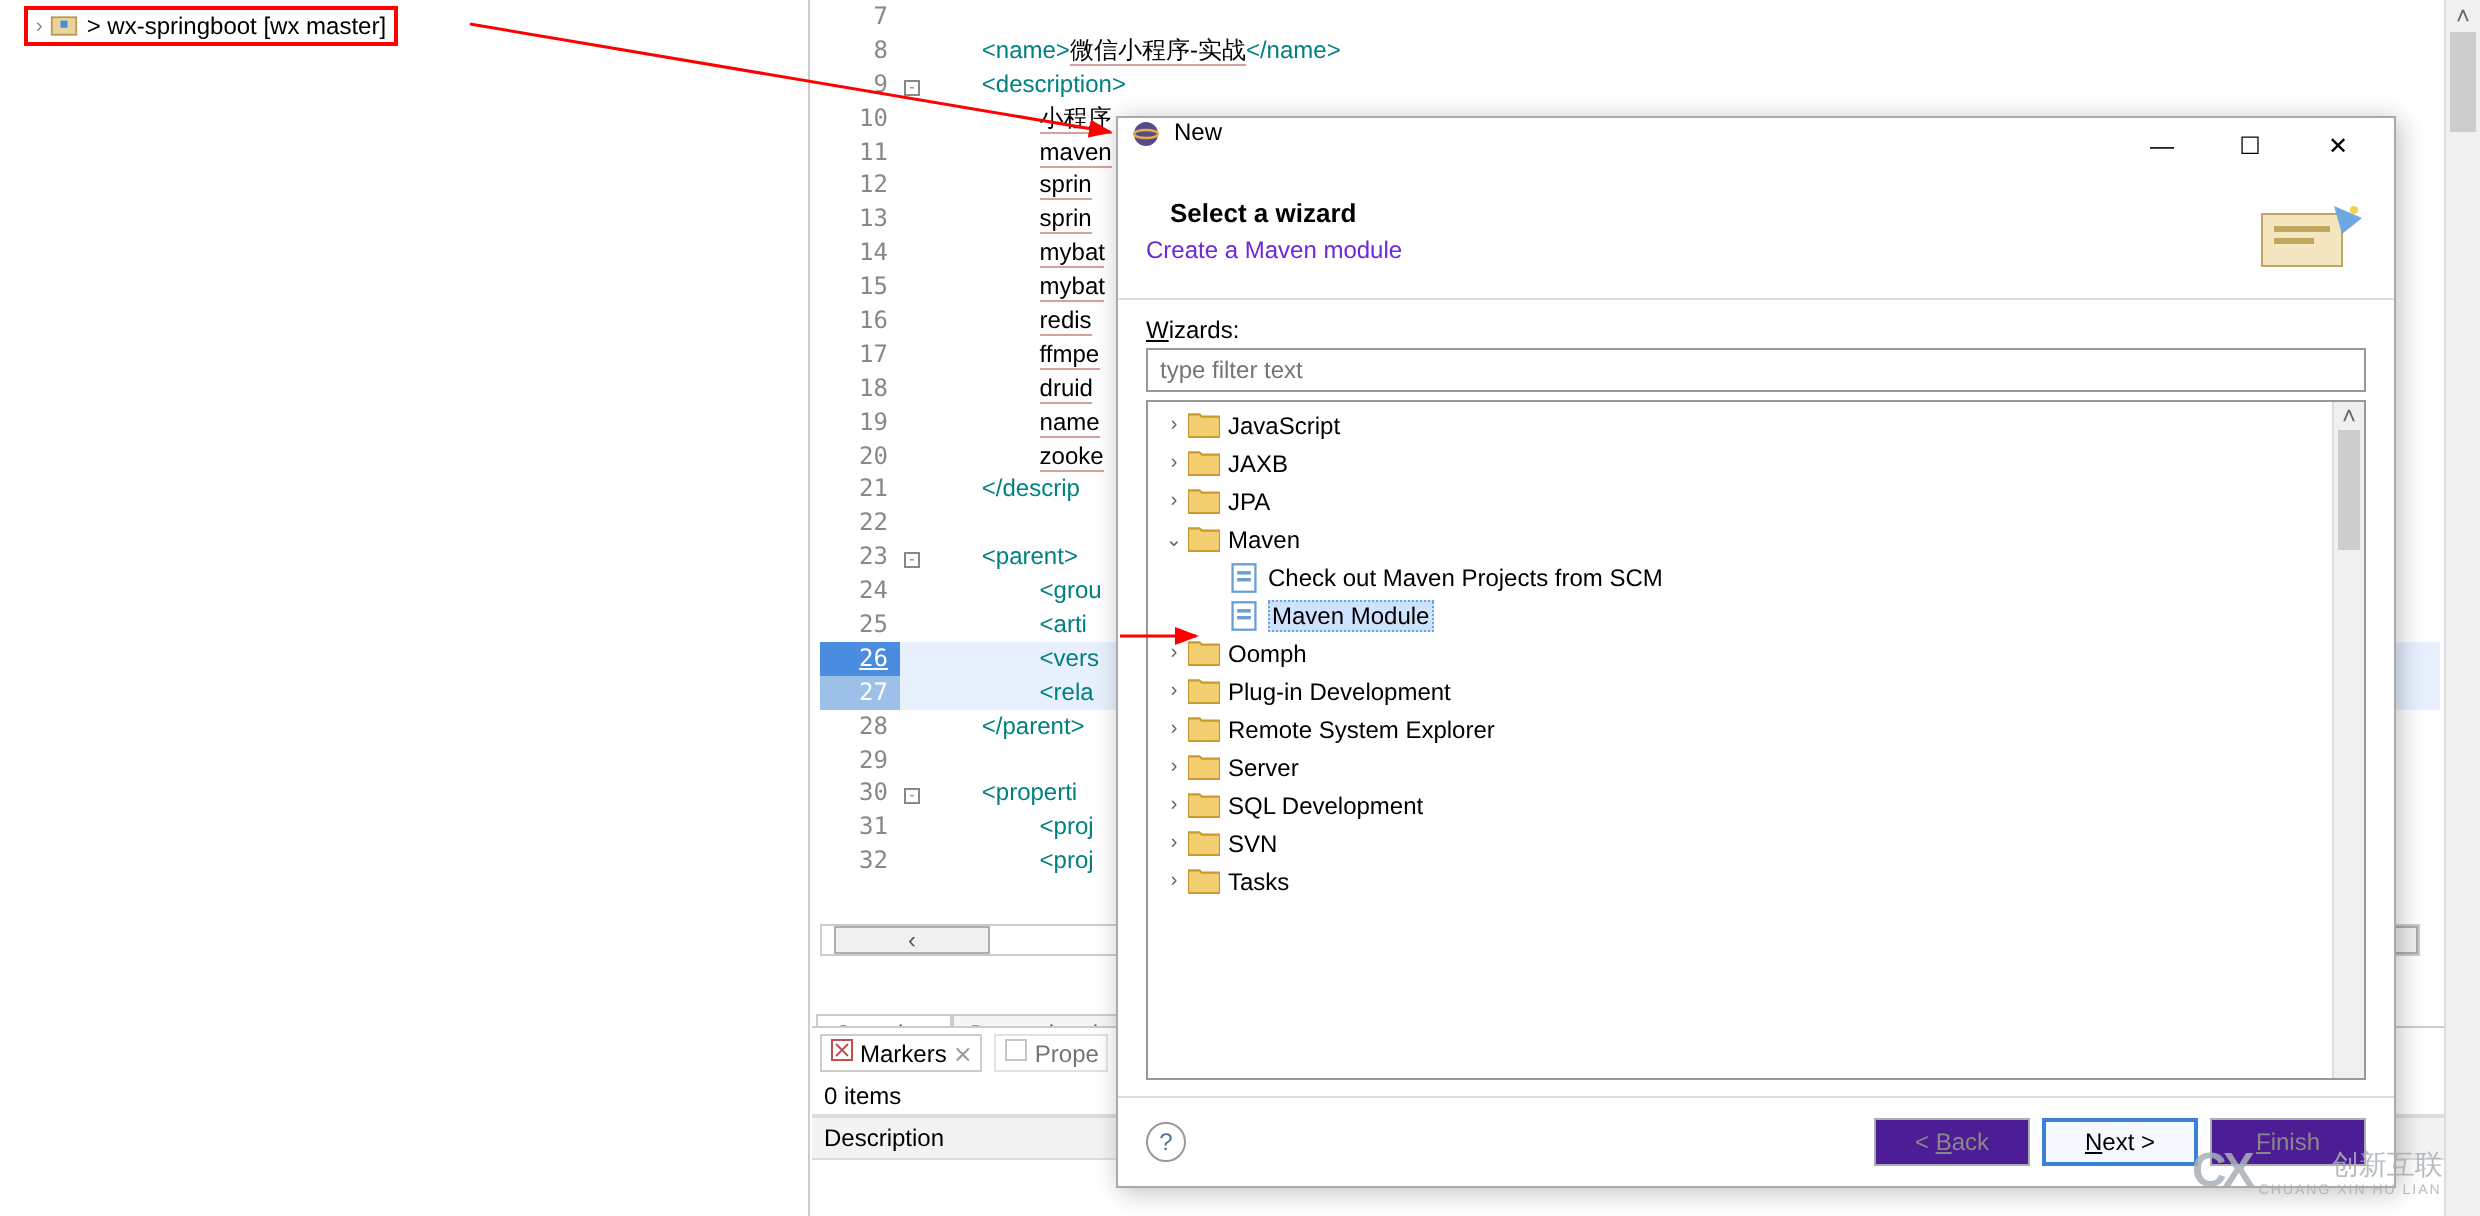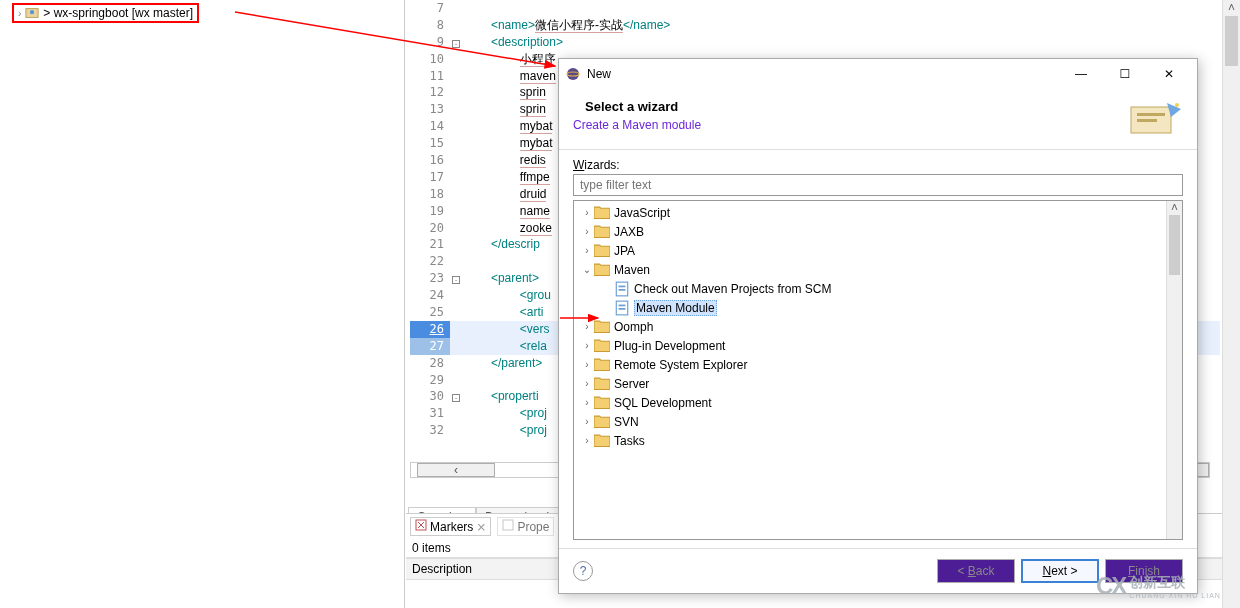--- a/index.html
+++ b/index.html
@@ -43,21 +43,21 @@
 .desc-header { padding: 3px 6px; background: #f3f3f3; border-top: 1px solid #ddd; border-bottom: 1px solid #ddd; }
 
 
 .right-scroll { position: absolute; right: 0; top: 0; width: 18px; height: 608px; background: #f0f0f0; border-left: 1px solid #ddd; }
 .right-scroll .up, .right-scroll .down { height: 16px; text-align: center; color: #666; line-height: 16px; }
 .right-scroll .track { position: absolute; top: 16px; bottom: 16px; left: 0; right: 0; }
 .right-scroll .thumb { position: absolute; top: 0; left: 2px; right: 2px; height: 50px; background: #cdcdcd; }
 
 
 .dialog { position: absolute; left: 558px; top: 58px; width: 640px; height: 536px; background: #fff; border: 1px solid #aaa; box-shadow: 2px 2px 12px rgba(0,0,0,0.25); display: flex; flex-direction: column; }
-.titlebar { height: 30px; display: flex; align-items: center; padding: 0 6px; }
+.titlebar { height: 30px; display: flex; align-items: flex-start; padding: 0 6px; }
 .titlebar .app-icon { width: 16px; height: 16px; margin-right: 6px; }
 .titlebar .title { flex: 1; color: #000; }
 .titlebar .wbtn { width: 44px; height: 28px; display: flex; align-items: center; justify-content: center; color: #000; }
 .wizard-header { display: flex; padding: 10px 14px 10px 14px; border-bottom: 1px solid #ddd; background: #fff; }
 .wizard-header .texts { flex: 1; }
 .wizard-header h3 { font-size: 13px; margin-bottom: 4px; color: #000; margin-left: 12px; }
 .wizard-header .sub { color: #6d28d9; }
 .wizard-header .banner { width: 56px; height: 40px; margin-left: 8px; }
 .wizard-body { padding: 8px 14px; flex: 1; display: flex; flex-direction: column; }
 .wizard-body .lbl { margin-bottom: 2px; }
@@ -82,21 +82,21 @@
 .btn { min-width: 78px; height: 24px; border: 1px solid #adadad; background: #4c1d95; color: #888; margin-left: 6px; display: flex; align-items: center; justify-content: center; }
 .btn.enabled { color: #000; background: #efefef; }
 .btn.primary { border: 2px solid #3b82d4; color: #000; background: #f5f9ff; }
 
 
 .arrow-line { position: absolute; pointer-events: none; }
 
 
 .logo-mark { position: absolute; right: 4px; bottom: 4px; width: 140px; height: 36px; color: #a8b1b8; display: flex; align-items: center; gap: 4px; opacity: 0.85; z-index: 50; }
 .logo-mark .cx { font-size: 24px; font-weight: bold; letter-spacing: -2px; }
-.logo-mark .zh { font-size: 14px; font-weight: bold; }
+.logo-mark .zh { font-size: 14px; font-weight: normal; margin-left: 36px; }
 .logo-mark .py { font-size: 7px; letter-spacing: 1px; display: block; }
 </style>
 </head>
 <body>
 
 <div class="project-explorer">
   <div class="project-node">
     <span class="arrow">›</span>
     <span class="icon">
       <svg viewBox="0 0 16 16">

